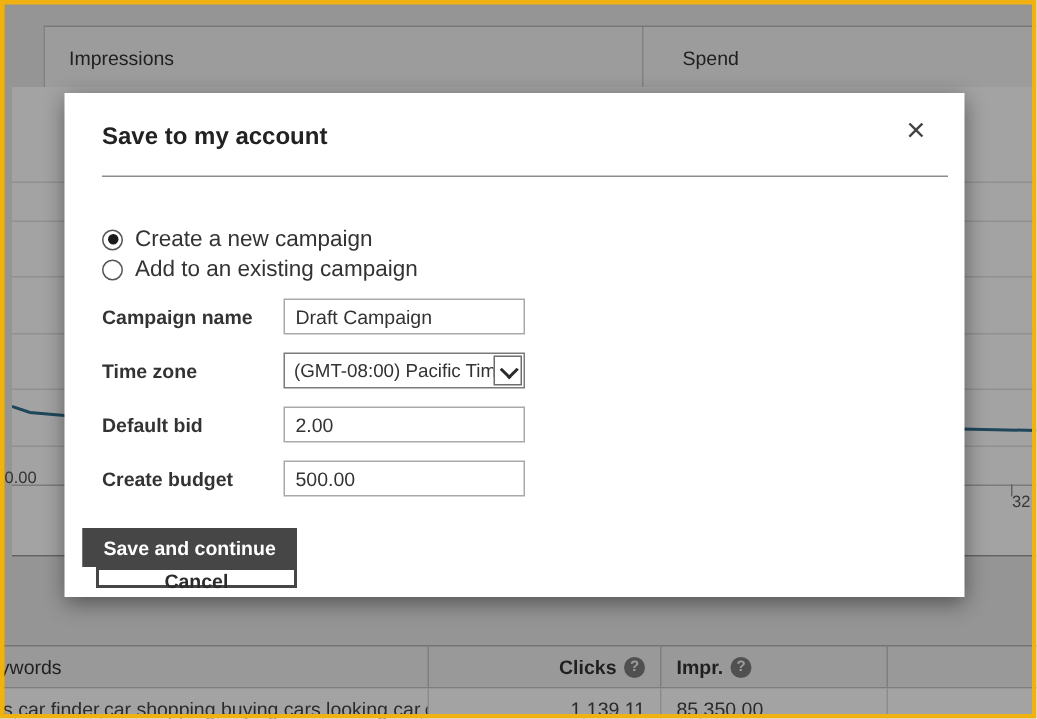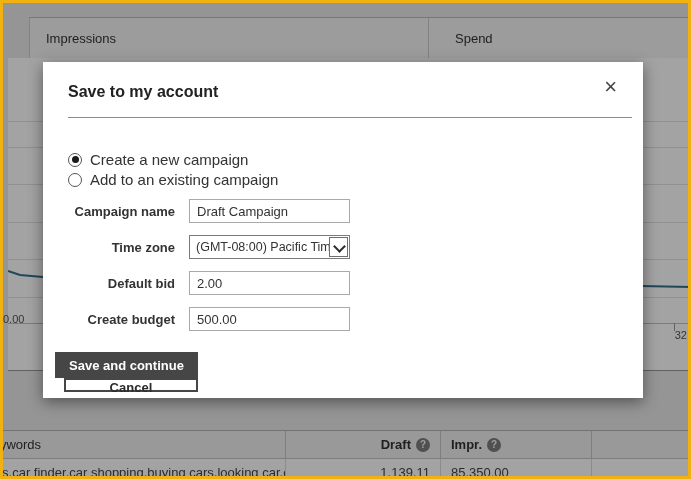--- a/index.html
+++ b/index.html
@@ -72,21 +72,21 @@
   .radio{
     box-sizing:border-box;width:14px;height:14px;border:1px solid #555;
     border-radius:50%;background:#fff;margin-right:8px;flex:0 0 auto;
   }
   .radio.sel::after{content:"";display:block;width:7px;height:7px;margin:2.5px;
     background:#1a1a1a;border-radius:50%;}
   .radio-label{font-size:15px;color:#333;}
   .form-row{position:absolute;left:25px;height:24px;display:flex;align-items:center;}
   .form-row.f0{top:137px;} .form-row.f1{top:173px;}
   .form-row.f2{top:209px;} .form-row.f3{top:245px;}
-  .form-label{width:107px;text-align:right;font-size:13px;font-weight:bold;color:#333;
+  .form-label{width:107px;font-size:13px;font-weight:bold;color:#333;
     margin-right:14px;flex:0 0 auto;}
   .text-input{
     box-sizing:border-box;width:161px;height:24px;border:1px solid #a9a9a9;
     padding:0 7px;font-size:13px;color:#333;background:#fff;
     font-family:"Liberation Sans","DejaVu Sans",sans-serif;
   }
   .select-box{
     box-sizing:border-box;position:relative;width:161px;height:24px;
     border:1px solid #7b7b7b;background:#fff;display:flex;align-items:center;
     cursor:pointer;
@@ -141,21 +141,21 @@
 
 <span class="axis-label left">0.00</span>
 <span class="axis-label right">32.</span>
 
 <div class="bg bg-table">
   <div class="tbl-header">
     <div class="cell kw">
       <span>Keywords</span>
     </div>
     <div class="cell clicks bold">
-      <span>Draft</span>
+      <span>Clicks</span>
       <span class="help-circle">?</span>
     </div>
     <div class="cell impr bold">
       <span>Impr.</span>
       <span class="help-circle">?</span>
     </div>
     <div class="cell last"></div>
   </div>
   <div class="tbl-row">
     <div class="cell kw">cars,car finder,car shopping,buying cars,looking car,co</div>

